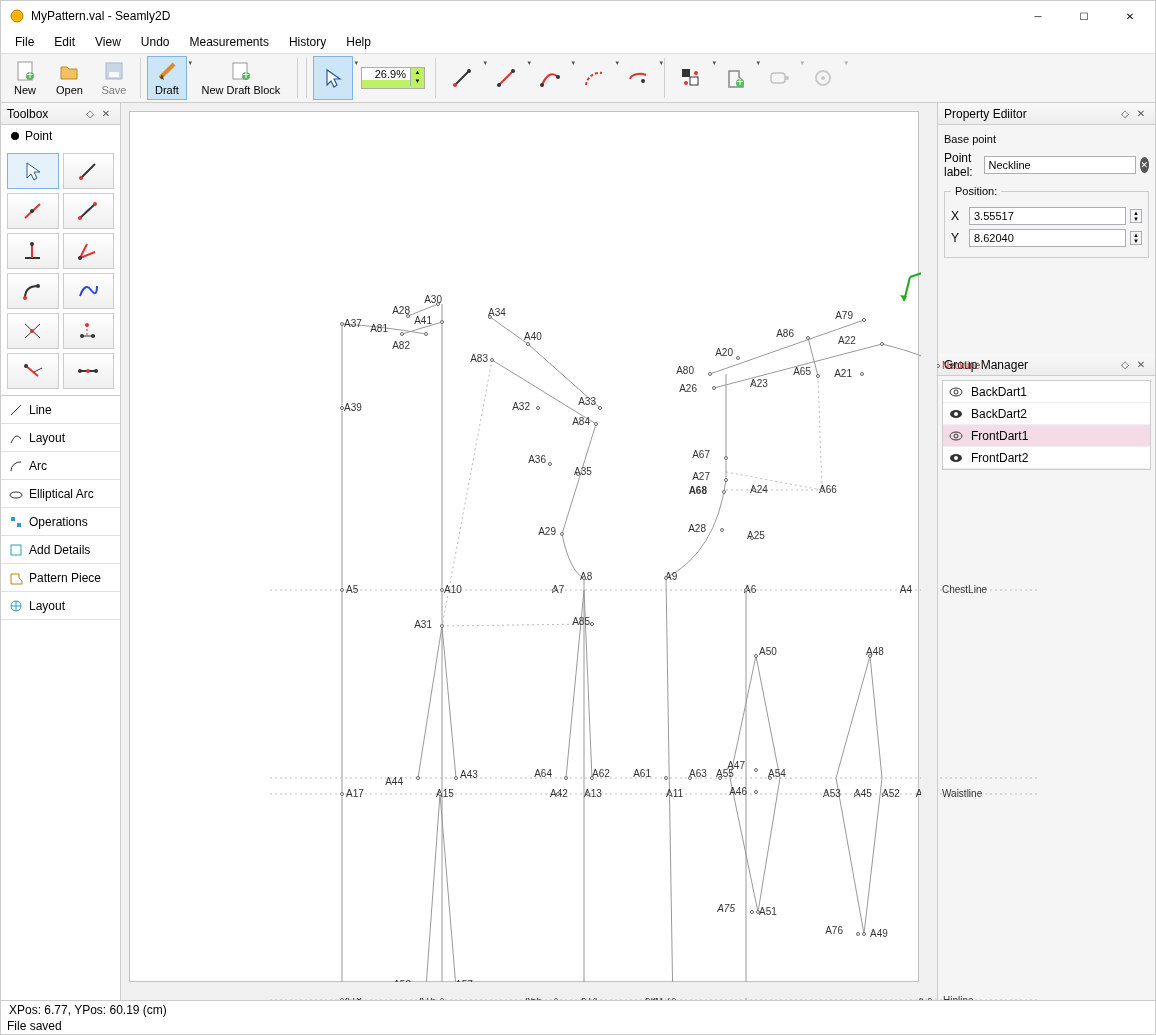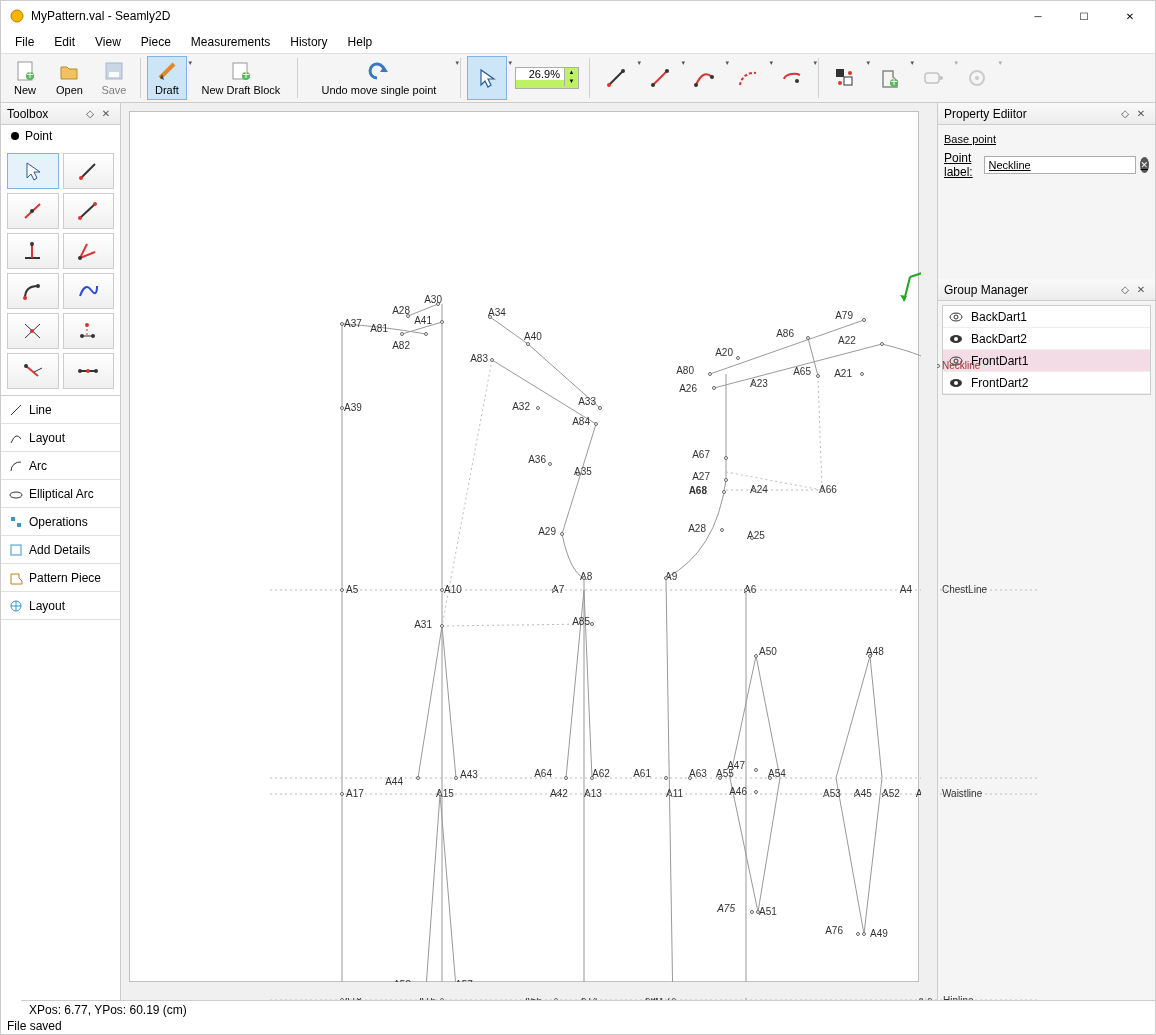--- a/index.html
+++ b/index.html
@@ -35,31 +35,31 @@
 .catlist { border-top:1px solid #ccc; }
 .cat { height:28px; border-bottom:1px solid #e0e0e0; display:flex; align-items:center; padding:0 8px; gap:6px; }
 .canvas-wrap { flex:1; position:relative; background:#f0f0f0; }
 .canvas-inner { position:absolute; left:8px; top:8px; right:18px; bottom:18px; background:#fff; border:1px solid #c0c0c0; }
 .scroll-v { position:absolute; right:0; top:8px; width:16px; bottom:18px; background:#f0f0f0; }
 .scroll-h { position:absolute; left:8px; right:0; bottom:2px; height:16px; background:#f0f0f0; }
 .axis { position:absolute; }
 .ptlabel { position:absolute; font-size:10px; color:#333; white-space:nowrap; pointer-events:none; }
 .ptdot { position:absolute; width:4px; height:4px; border:1px solid #666; border-radius:50%; background:#fff; transform:translate(-50%,-50%); }
 .rightdock { width:218px; display:flex; flex-direction:column; border-left:1px solid #ccc; background:#f5f5f5; }
-.prop-body { padding:6px; font-size:11px;text-decoration:underline; }
+.prop-body { padding:6px; font-size:11px; }
 .prop-row { display:flex; align-items:center; margin:4px 0; gap:4px; }
 .prop-row label { width:60px; }
 .prop-row input { flex:1; border:1px solid #abadb3; height:18px; padding:0 4px; font-size:11px; background:#fff; }
 .posfs { border:1px solid #ccc; margin-top:6px; padding:6px; }
 .posfs legend { font-size:11px; padding:0 4px; }
 .grouplist { background:#fff; border:1px solid #ccc; margin:4px; }
 .grouprow { height:22px; display:flex; align-items:center; padding:0 6px; gap:8px; border-bottom:1px solid #eee; }
 .grouprow.sel { background:#f4dce6; }
 .eye { width:14px; height:14px; }
-.statusbar { height:18px; border-top:1px solid #ccc; display:flex; align-items:center; padding:0 8px; font-size:11px;margin-left:20px; }
+.statusbar { height:18px; border-top:1px solid #ccc; display:flex; align-items:center; padding:0 8px; font-size:11px; }
 .statusbar2 { height:16px; display:flex; align-items:center; padding:0 6px; font-size:11px; }
 svg { overflow:visible; }
 .clearx { width:16px; height:16px; border-radius:50%; background:#555; color:#fff; display:flex; align-items:center; justify-content:center; font-size:9px; }
 </style>
 </head>
 <body>
 
 <div class="titlebar">
   <svg class="icon">
       <circle cx="8" cy="8" r="6" fill="#f7b500" stroke="#b57e00"></circle>
@@ -68,21 +68,21 @@
   <div class="spacer"></div>
   <div class="winbtn">─</div>
   <div class="winbtn">☐</div>
   <div class="winbtn">✕</div>
 </div>
 
 <div class="menubar">
   <span>File</span>
   <span>Edit</span>
   <span>View</span>
-  <span>Piece</span>
+  <span>Undo</span>
   <span>Measurements</span>
   <span>History</span>
   <span>Help</span>
 </div>
 
 <div class="toolbar">
   <div class="tbtn">
       <svg>
         <rect x="4" y="2" width="14" height="18" fill="#fff" stroke="#999"></rect>
         <circle cx="16" cy="16" r="4" fill="#5cb85c"></circle>
@@ -114,28 +114,20 @@
     </div>
   <div class="tbtn" style="min-width:100px">
       <svg>
         <rect x="3" y="3" width="14" height="16" fill="#fff" stroke="#999"></rect>
         <circle cx="16" cy="16" r="4" fill="#5cb85c"></circle>
         <text x="16" y="19" font-size="7" fill="#fff" text-anchor="middle">+</text>
       </svg>
       <span class="lbl">New Draft Block</span>
     </div>
   <div class="tsep"></div>
-  <div class="tbtn" style="min-width:150px">
-      <svg>
-        <path d="M16 12 A7 7 0 1 0 9 18" fill="none" stroke="#3b78c4" stroke-width="3"></path>
-        <path d="M16 6 l4 6 l-8 0 z" fill="#3b78c4"></path>
-      </svg>
-      <span class="lbl">Undo move single point</span>
-      <span class="drop">▾</span>
-    </div>
   <div class="tsep"></div>
   <div class="tbtn active">
       <svg>
         <path d="M5 3 L5 18 L9 14 L12 20 L15 18 L12 12 L18 12 z" fill="#fff" stroke="#2a5a9a" stroke-width="1.2"></path>
       </svg>
       <span class="drop">▾</span>
     </div>
   <div class="zoom">
     <input value="26.9%" style="">
     <div class="spn">
@@ -583,20 +575,39 @@
       <div class="pbtn">◇</div>
       <div class="pbtn">✕</div>
     </div>
     <div class="prop-body">
       <div style="font-size:11px;padding:2px 0">Base point</div>
       <div class="prop-row">
         <label>Point label:</label>
         <input value="Neckline" style="">
         <div class="clearx">✕</div>
       </div>
+      <fieldset class="posfs">
+        <legend>Position:</legend>
+        <div class="prop-row">
+            <label style="width:14px">X</label>
+          <input value="3.55517" style="">
+          <div style="display:flex;flex-direction:column;border:1px solid #abadb3;">
+              <div style="font-size:6px;padding:0 2px">▲</div>
+              <div style="font-size:6px;padding:0 2px">▼</div>
+            </div>
+        </div>
+        <div class="prop-row">
+            <label style="width:14px">Y</label>
+          <input value="8.62040" style="">
+          <div style="display:flex;flex-direction:column;border:1px solid #abadb3;">
+              <div style="font-size:6px;padding:0 2px">▲</div>
+              <div style="font-size:6px;padding:0 2px">▼</div>
+            </div>
+        </div>
+      </fieldset>
     </div>
     <div style="flex:0 0 90px"></div>
     <div class="panelhdr">
       <span>Group Manager</span>
         <div class="sp"></div>
       <div class="pbtn">◇</div>
       <div class="pbtn">✕</div>
     </div>
     <div class="grouplist" id="grouplist">
         <div class="grouprow">

